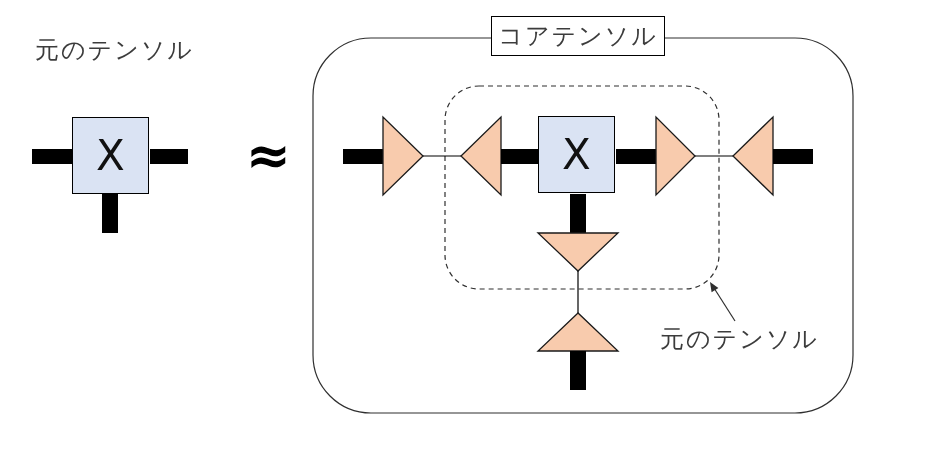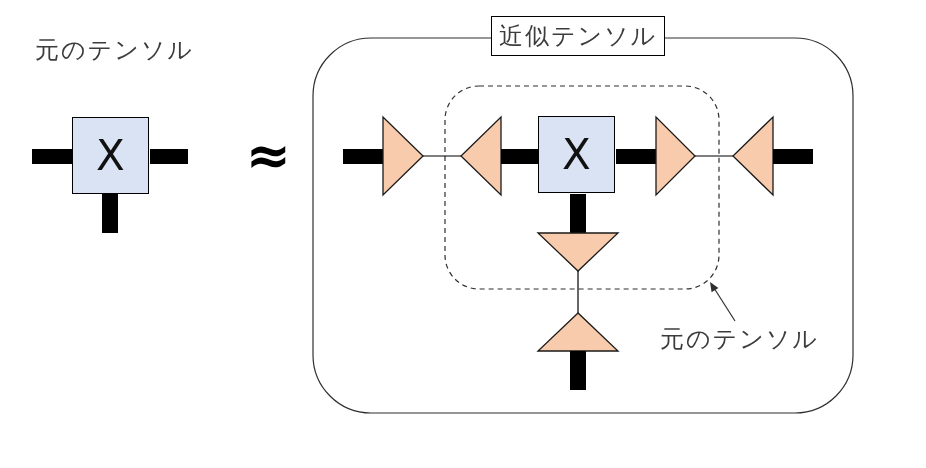--- a/index.html
+++ b/index.html
@@ -126,21 +126,21 @@
 
   <div class="jp-label title-left">元のテンソル</div>
 
   <div class="tensor-node node-left">
     <span>X</span>
   </div>
 
   <div class="approx-sign">≈</div>
 
   <div class="title-box">
-    <span>近似テンソル</span>
+    <span>コアテンソル</span>
   </div>
 
   <div class="tensor-node node-right">
     <span>X</span>
   </div>
 
   <div class="jp-label core-label">元のテンソル</div>
 
 </div>
 

